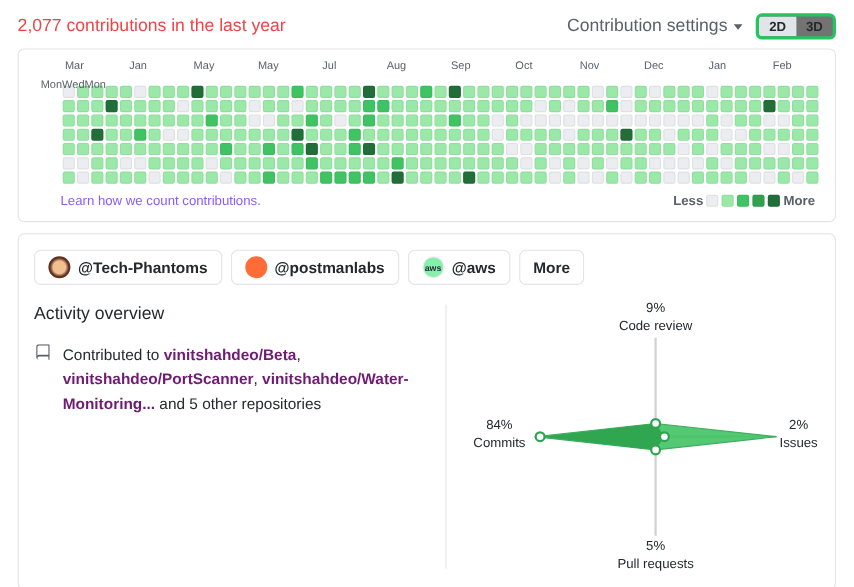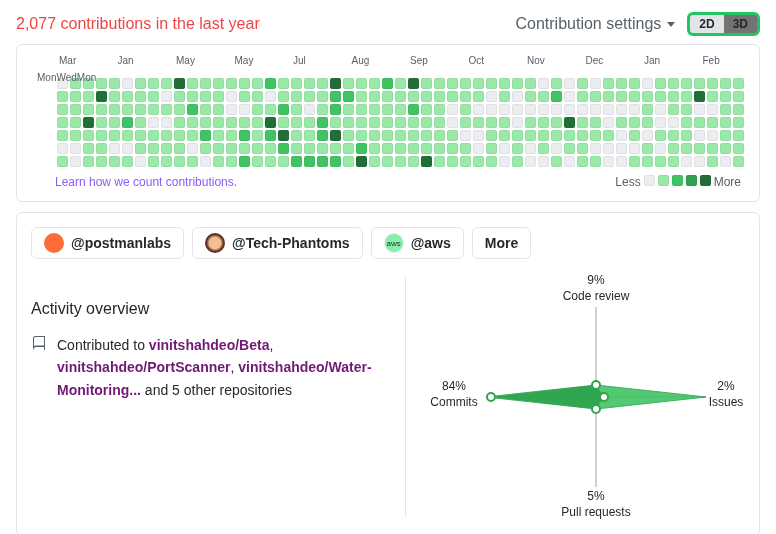--- a/index.html
+++ b/index.html
@@ -19,32 +19,32 @@
 .day-labels span { height: 13px; line-height: 13px; }
 .grid { display: flex; gap: 2px; }
 .col { display: flex; flex-direction: column; gap: 2px; }
 .cell { width: 11px; height: 11px; border-radius: 2px; outline: 1px solid rgba(27,31,35,0.06); outline-offset: -1px; }
 .l0 { background: #ebedf0; }
 .l1 { background: #9be9a8; }
 .l2 { background: #40c463; }
 .l3 { background: #30a14e; }
 .l4 { background: #216e39; }
 .cal-footer { display: flex; justify-content: space-between; align-items: center; margin-top: 8px; padding: 0 8px 0 28px; font-size: 12px; color: #586069; }
-.legend { display: flex; gap: 3px; }
+.legend { display: flex; align-items: center; gap: 3px; font-weight: bold; }
 .legend .cell { width: 11px; height: 11px; }
 .learn-link { color: #8b5cf6; cursor: pointer; }
 .activity-card { border: 1px solid #e1e4e8; border-radius: 6px; padding: 14px 14px 18px 14px; }
 .org-row { display: flex; gap: 8px; margin-bottom: 18px; }
 .org-chip { display: flex; align-items: center; gap: 7px; border: 1px solid #e1e4e8; border-radius: 6px; padding: 5px 12px; font-size: 14px; font-weight: 600; color: #24292e; cursor: pointer; background: #fff; }
 .org-avatar { width: 20px; height: 20px; border-radius: 50%; display: inline-block; }
 .av-postman { background: #ff6c37; }
 .av-tech { background: radial-gradient(circle,#f0c090 40%,#603020 60%); }
-.av-aws { background:#86efac; border:1px solid #eee; font-size:8px; display:flex; align-items:center; justify-content:center; color:#232f3e; font-weight:400;text-align:right;}
+.av-aws { background:#86efac; border:1px solid #eee; font-size:8px; display:flex; align-items:center; justify-content:center; color:#232f3e; font-weight:700;text-align:right;}
 .activity-body { display: flex; }
-.activity-left { flex: 1; padding-right: 24px; margin-top: 23px; }
+.activity-left { flex: 1; padding-right: 24px; }
 .activity-right { width: 340px; border-left: 1px solid #e1e4e8; padding-left: 0; position: relative; }
 .ov-title { font-size: 16px; font-weight: 400; margin-bottom: 16px; }
 .contrib-line { display: flex; gap: 10px; font-size: 14px; }
 .contrib-icon { width:16px; flex-shrink:0; margin-top:2px; }
 .contrib-text { line-height: 1.6; }
 .repo-link { color: #701a75; font-weight: 600; }
 .radar { position: relative; width: 340px; height: 240px; }
 .radar-label { position: absolute; font-size: 12px; color: #24292e; text-align: center; line-height:1.2;}
 .pct { font-size: 12px; color: #24292e; margin-bottom:2px;}
 .caret { display:inline-block; width:0; height:0; border-left:4px solid transparent; border-right:4px solid transparent; border-top:5px solid #586069; margin-left:2px; vertical-align:middle;}
@@ -581,26 +581,26 @@
       <span class="cell l3"></span>
       <span class="cell l4"></span>
       <span>More</span>
     </div>
   </div>
 </div>
 
 <div class="activity-card">
   <div class="org-row">
     <div class="org-chip">
+      <span class="org-avatar av-tech"></span>
+      <span>@Tech-Phantoms</span>
+    </div>
+    <div class="org-chip">
       <span class="org-avatar av-postman"></span>
       <span>@postmanlabs</span>
-    </div>
-    <div class="org-chip">
-      <span class="org-avatar av-tech"></span>
-      <span>@Tech-Phantoms</span>
     </div>
     <div class="org-chip">
       <span class="org-avatar av-aws">aws</span>
       <span>@aws</span>
     </div>
     <div class="org-chip">
       <span>More</span>
     </div>
   </div>
 

